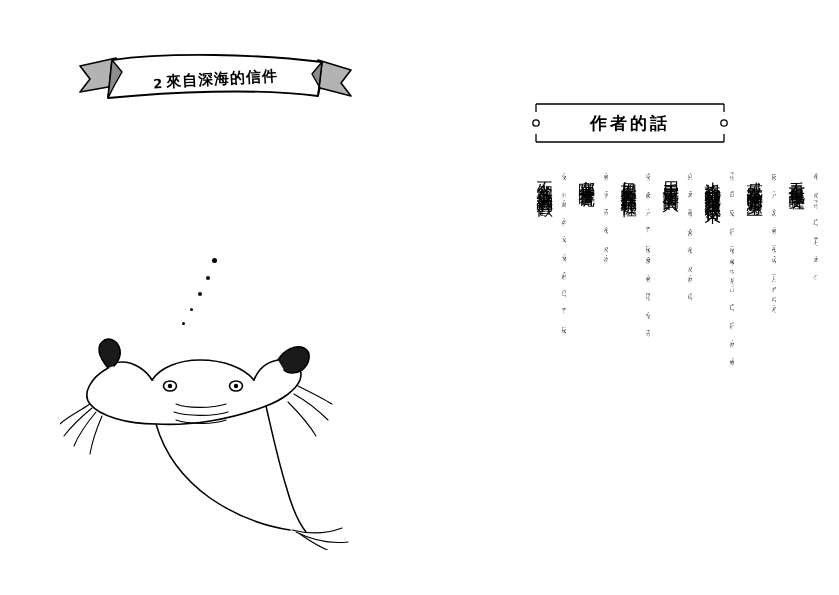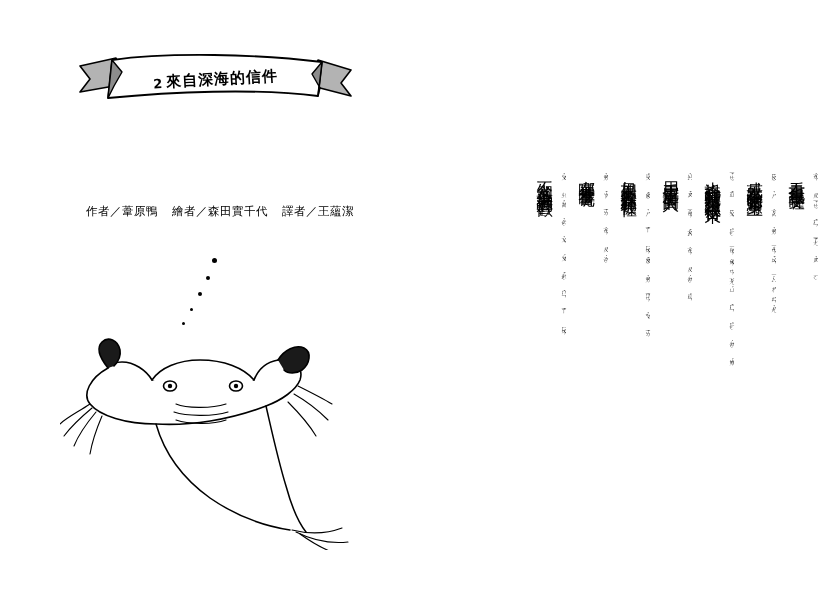--- a/index.html
+++ b/index.html
@@ -206,25 +206,20 @@
         <path d="M34 8 L44 20 L36 34 L30 46 Z" fill="#8c8c8c" stroke="#000" stroke-width="1.4" stroke-linejoin="round"></path>
         <path d="M244 10 L234 22 L242 36 L240 44 Z" fill="#8c8c8c" stroke="#000" stroke-width="1.4" stroke-linejoin="round"></path>
       </svg>
       <div class="ribbon-text">
         <span class="ribbon-num">2</span>
         <span class="ribbon-title">來自深海的信件</span>
       </div>
     </div>
 
 
-    <div class="credits">
-      <span class="credit-item">作者／葦原鴨</span>
-      <span class="credit-item">繪者／森田實千代</span>
-      <span class="credit-item">譯者／王蘊潔</span>
-    </div>
 
     <div class="bubble" style="left:212px; top:258px; width:5px; height:5px;"></div>
     <div class="bubble" style="left:206px; top:276px; width:4px; height:4px;"></div>
     <div class="bubble" style="left:198px; top:292px; width:4px; height:4px;"></div>
     <div class="bubble" style="left:190px; top:308px; width:3px; height:3px;"></div>
     <div class="bubble" style="left:182px; top:322px; width:3px; height:3px;"></div>
 
     <div class="ray-wrap">
       <svg width="320" height="230" viewBox="0 0 320 230">
         <g fill="none" stroke="#000" stroke-width="1.6" stroke-linejoin="round" stroke-linecap="round">
@@ -269,20 +264,33 @@
           <path d="M232 210 C 248 214, 266 214, 282 208" stroke-width="1.1"></path>
           <path d="M236 212 C 252 220, 270 224, 288 222" stroke-width="1.1"></path>
           <path d="M240 214 C 254 224, 268 232, 284 236" stroke-width="1.1"></path>
         </g>
       </svg>
     </div>
   </div>
 
   <div class="right-page">
 
+    <div class="author-note-header">
+      <svg width="200" height="46" viewBox="0 0 200 46">
+        <line x1="6" y1="4" x2="194" y2="4" stroke="#000" stroke-width="1.3"></line>
+        <line x1="6" y1="42" x2="194" y2="42" stroke="#000" stroke-width="1.3"></line>
+        <line x1="6" y1="4" x2="6" y2="12" stroke="#000" stroke-width="1.3"></line>
+        <line x1="194" y1="4" x2="194" y2="12" stroke="#000" stroke-width="1.3"></line>
+        <line x1="6" y1="42" x2="6" y2="34" stroke="#000" stroke-width="1.3"></line>
+        <line x1="194" y1="42" x2="194" y2="34" stroke="#000" stroke-width="1.3"></line>
+        <circle cx="6" cy="23" r="3.2" fill="none" stroke="#000" stroke-width="1.3"></circle>
+        <circle cx="194" cy="23" r="3.2" fill="none" stroke="#000" stroke-width="1.3"></circle>
+      </svg>
+      <div class="label">作者的話</div>
+    </div>
 
     <div class="vtext">
 
       <div class="col-group" style="order:7;">
         <div class="vcol">看書也很享受喔！</div>
         <div class="ruby-col">ㄎㄢˋ ㄕㄨ ㄧㄝˇ ㄏㄣˇ ㄒㄧㄤˇ ㄕㄡˋ ㄛ</div>
       </div>
       <div class="col-group" style="order:6;">
         <div class="vcol">或是靠在尖吻鯖鯊身上</div>
         <div class="ruby-col">ㄏㄨㄛˋ ㄕˋ ㄎㄠˋ ㄗㄞˋ ㄐㄧㄢ ㄨㄣˇ ㄑㄧㄥ ㄕㄚ ㄕㄣ ㄕㄤˋ</div>

